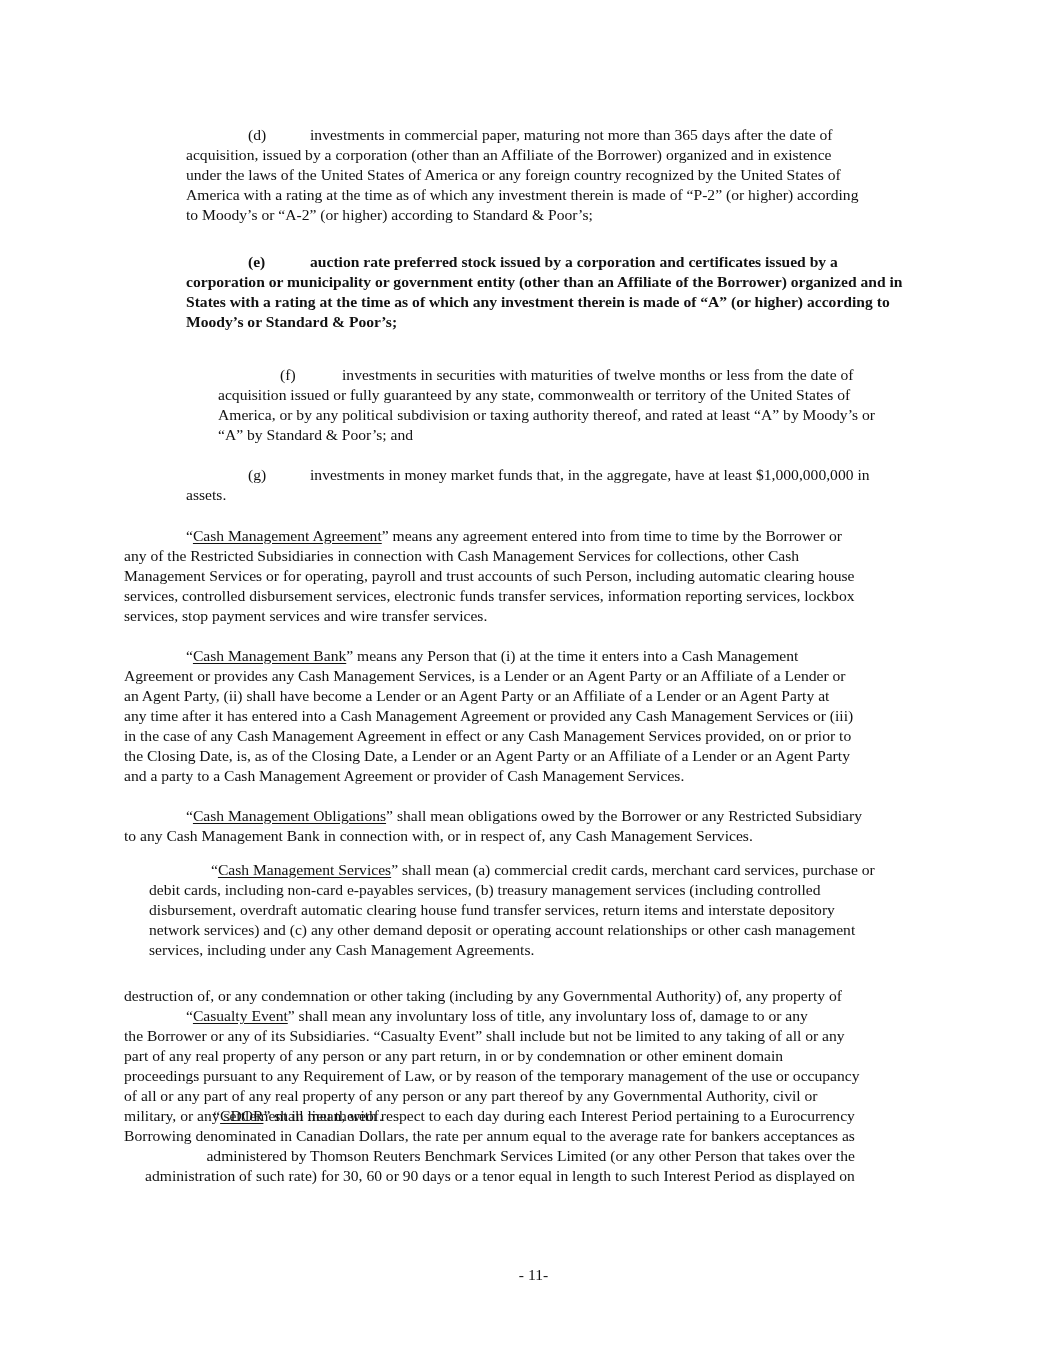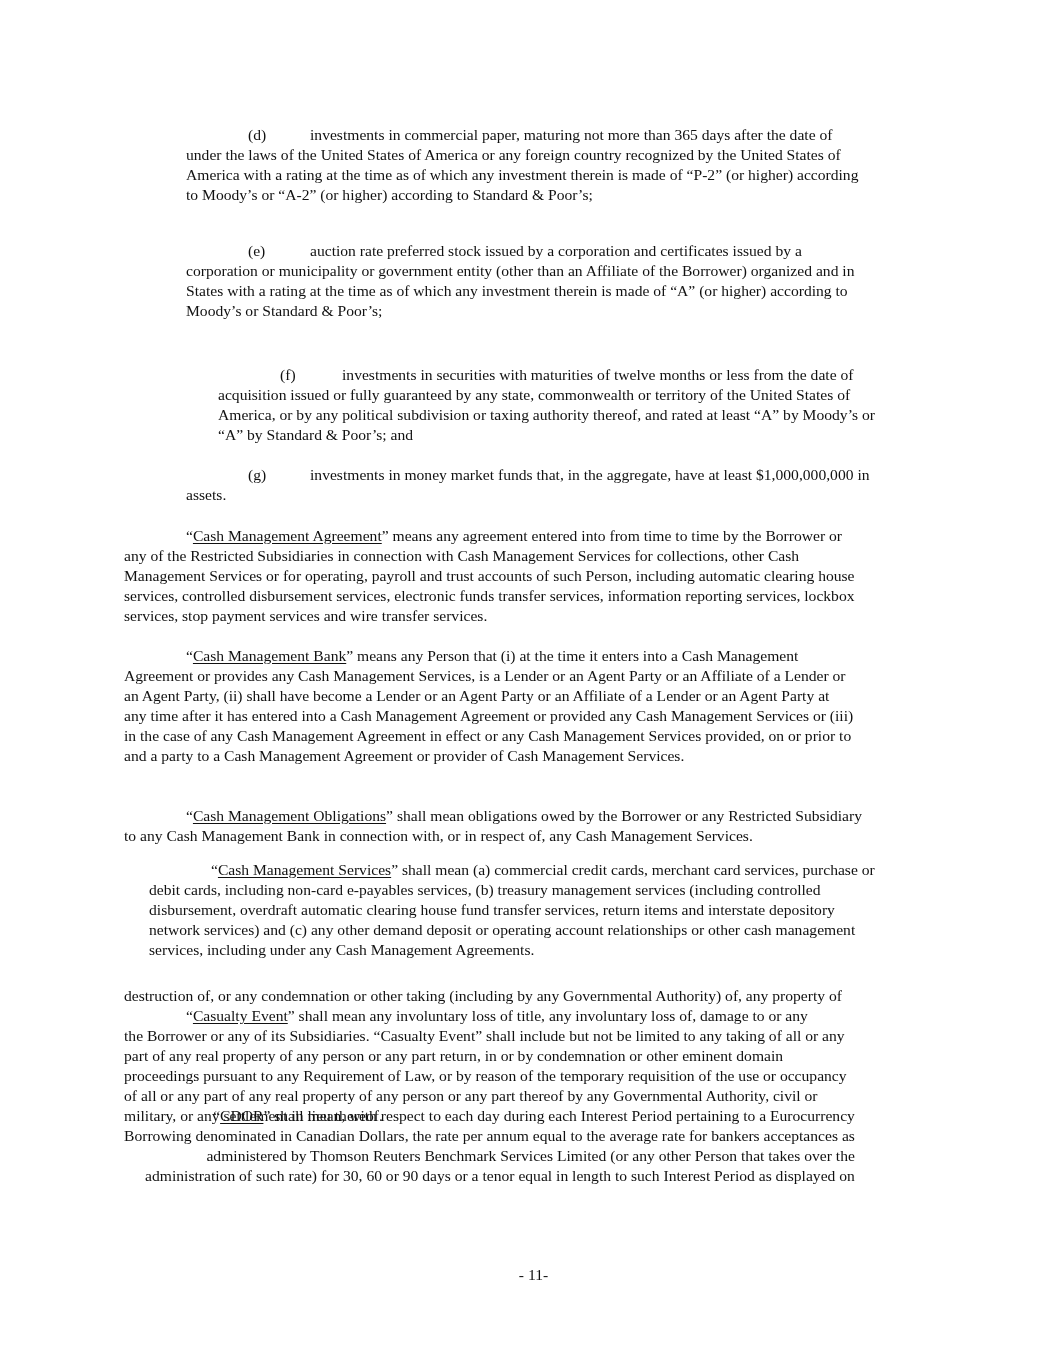--- a/index.html
+++ b/index.html
@@ -18,26 +18,27 @@
     .term { text-decoration: underline; text-underline-offset: 2px; }
     .footer { position: absolute; left: 0; width: 1055px; top: 1265px; text-align: center; padding-left: 6px; }
   </style>
 </head>
 <body>
 
 <div class="page">
 
   <div class="para sub" style="top:125px;">
     <span class="line"><span class="label">(d)</span><span>investments in commercial paper, maturing not more than 365 days after the date of</span></span>
+    <span class="line">acquisition, issued by a corporation (other than an Affiliate of the Borrower) organized and in existence</span>
     <span class="line">under the laws of the United States of America or any foreign country recognized by the United States of</span>
     <span class="line">America with a rating at the time as of which any investment therein is made of “P-2” (or higher) according</span>
     <span class="line">to Moody’s or “A-2” (or higher) according to Standard &amp; Poor’s;</span>
   </div>
 
-  <div class="para sub" style="top:241px;">
+  <div class="para sub" style="top:252px;font-weight:bold;">
     <span class="line"><span class="label">(e)</span><span>auction rate preferred stock issued by a corporation and certificates issued by a</span></span>
     <span class="line">corporation or municipality or government entity (other than an Affiliate of the Borrower) organized and in</span>
     <span class="line">States with a rating at the time as of which any investment therein is made of “A” (or higher) according to</span>
     <span class="line">Moody’s or Standard &amp; Poor’s;</span>
   </div>
 
   <div class="para sub" style="top:365px;margin-left:32px;">
     <span class="line"><span class="label">(f)</span><span>investments in securities with maturities of twelve months or less from the date of</span></span>
     <span class="line">acquisition issued or fully guaranteed by any state, commonwealth or territory of the United States of</span>
     <span class="line">America, or by any political subdivision or taxing authority thereof, and rated at least “A” by Moody’s or</span>
@@ -56,20 +57,21 @@
     <span class="line">services, controlled disbursement services, electronic funds transfer services, information reporting services, lockbox</span>
     <span class="line">services, stop payment services and wire transfer services.</span>
   </div>
 
   <div class="para def" style="top:646px;">
     <span class="line"><span class="indent"></span>“<span class="term">Cash Management Bank</span><span>” means any Person that (i) at the time it enters into a Cash Management</span></span>
     <span class="line">Agreement or provides any Cash Management Services, is a Lender or an Agent Party or an Affiliate of a Lender or</span>
     <span class="line">an Agent Party, (ii) shall have become a Lender or an Agent Party or an Affiliate of a Lender or an Agent Party at</span>
     <span class="line">any time after it has entered into a Cash Management Agreement or provided any Cash Management Services or (iii)</span>
     <span class="line">in the case of any Cash Management Agreement in effect or any Cash Management Services provided, on or prior to</span>
+    <span class="line">the Closing Date, is, as of the Closing Date, a Lender or an Agent Party or an Affiliate of a Lender or an Agent Party</span>
     <span class="line">and a party to a Cash Management Agreement or provider of Cash Management Services.</span>
   </div>
 
   <div class="para def" style="top:806px;">
     <span class="line"><span class="indent"></span>“<span class="term">Cash Management Obligations</span><span>” shall mean obligations owed by the Borrower or any Restricted Subsidiary</span></span>
     <span class="line">to any Cash Management Bank in connection with, or in respect of, any Cash Management Services.</span>
   </div>
 
   <div class="para def" style="top:860px;margin-left:25px;">
     <span class="line"><span class="indent"></span>“<span class="term">Cash Management Services</span><span>” shall mean (a) commercial credit cards, merchant card services, purchase or</span></span>
@@ -77,21 +79,21 @@
     <span class="line">disbursement, overdraft automatic clearing house fund transfer services, return items and interstate depository</span>
     <span class="line">network services) and (c) any other demand deposit or operating account relationships or other cash management</span>
     <span class="line">services, including under any Cash Management Agreements.</span>
   </div>
 
   <div class="para def" style="top:986px;">
     <span class="line">destruction of, or any condemnation or other taking (including by any Governmental Authority) of, any property of</span>
     <span class="line"><span class="indent"></span>“<span class="term">Casualty Event</span><span>” shall mean any involuntary loss of title, any involuntary loss of, damage to or any</span></span>
     <span class="line">the Borrower or any of its Subsidiaries.  “Casualty Event” shall include but not be limited to any taking of all or any</span>
     <span class="line">part of any real property of any person or any part return, in or by condemnation or other eminent domain</span>
-    <span class="line">proceedings pursuant to any Requirement of Law, or by reason of the temporary requisition of the use or occupancy</span>
+    <span class="line">proceedings pursuant to any Requirement of Law, or by reason of the temporary management of the use or occupancy</span>
     <span class="line">of all or any part of any real property of any person or any part thereof by any Governmental Authority, civil or</span>
     <span class="line">military, or any settlement in lieu thereof.</span>
   </div>
 
   <div class="para def" style="top:1106px;text-align:right;">
     <span class="line"><span class="indent"></span>“<span class="term">CDOR</span><span>” shall mean, with respect to each day during each Interest Period pertaining to a Eurocurrency</span></span>
     <span class="line">Borrowing denominated in Canadian Dollars, the rate per annum equal to the average rate for bankers acceptances as</span>
     <span class="line">administered by Thomson Reuters Benchmark Services Limited (or any other Person that takes over the</span>
     <span class="line">administration of such rate) for 30, 60 or 90 days or a tenor equal in length to such Interest Period as displayed on</span>
   </div>

